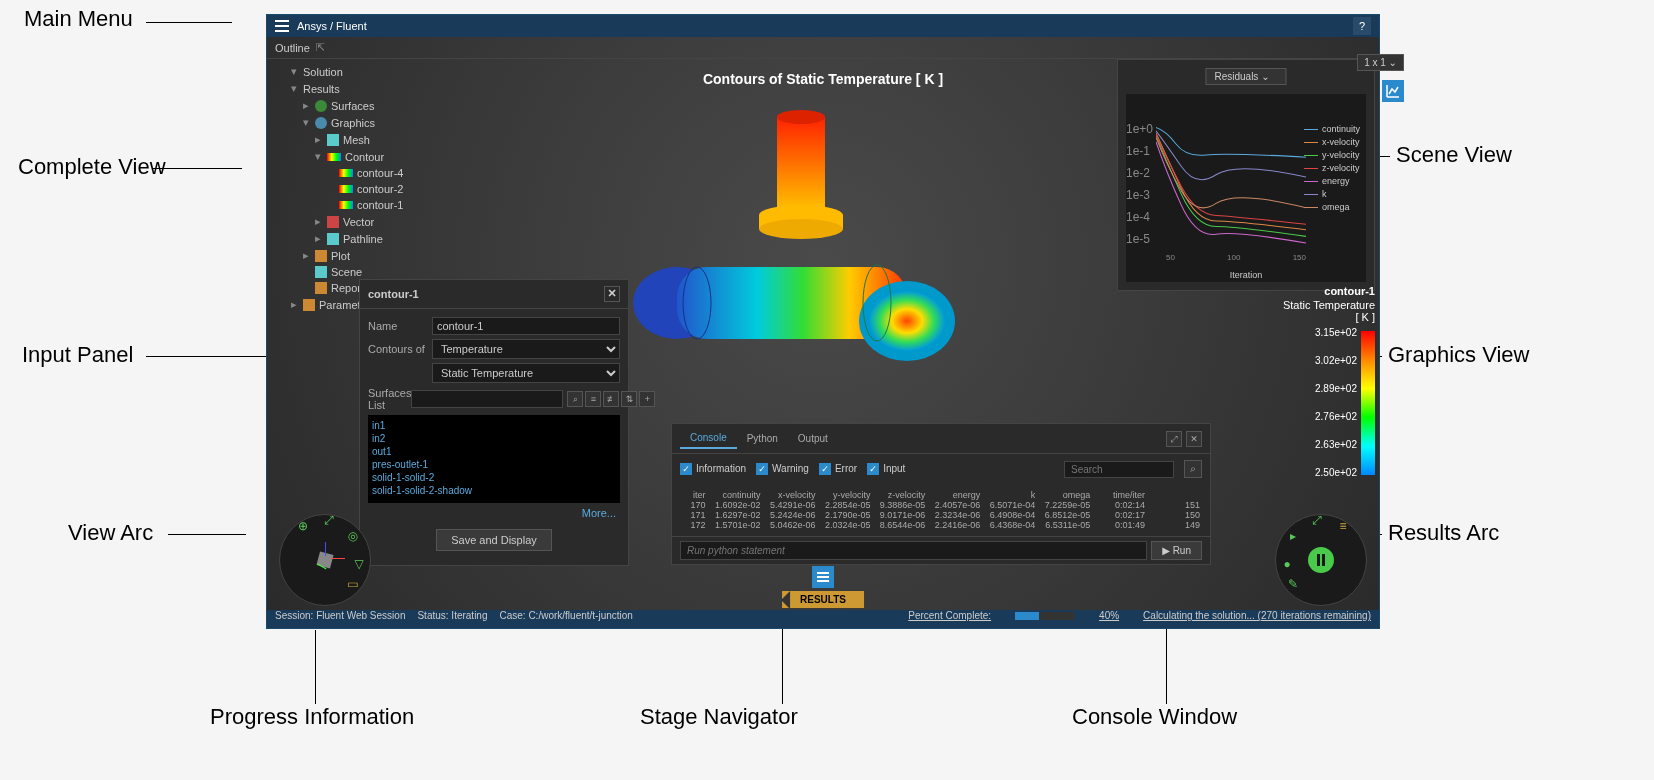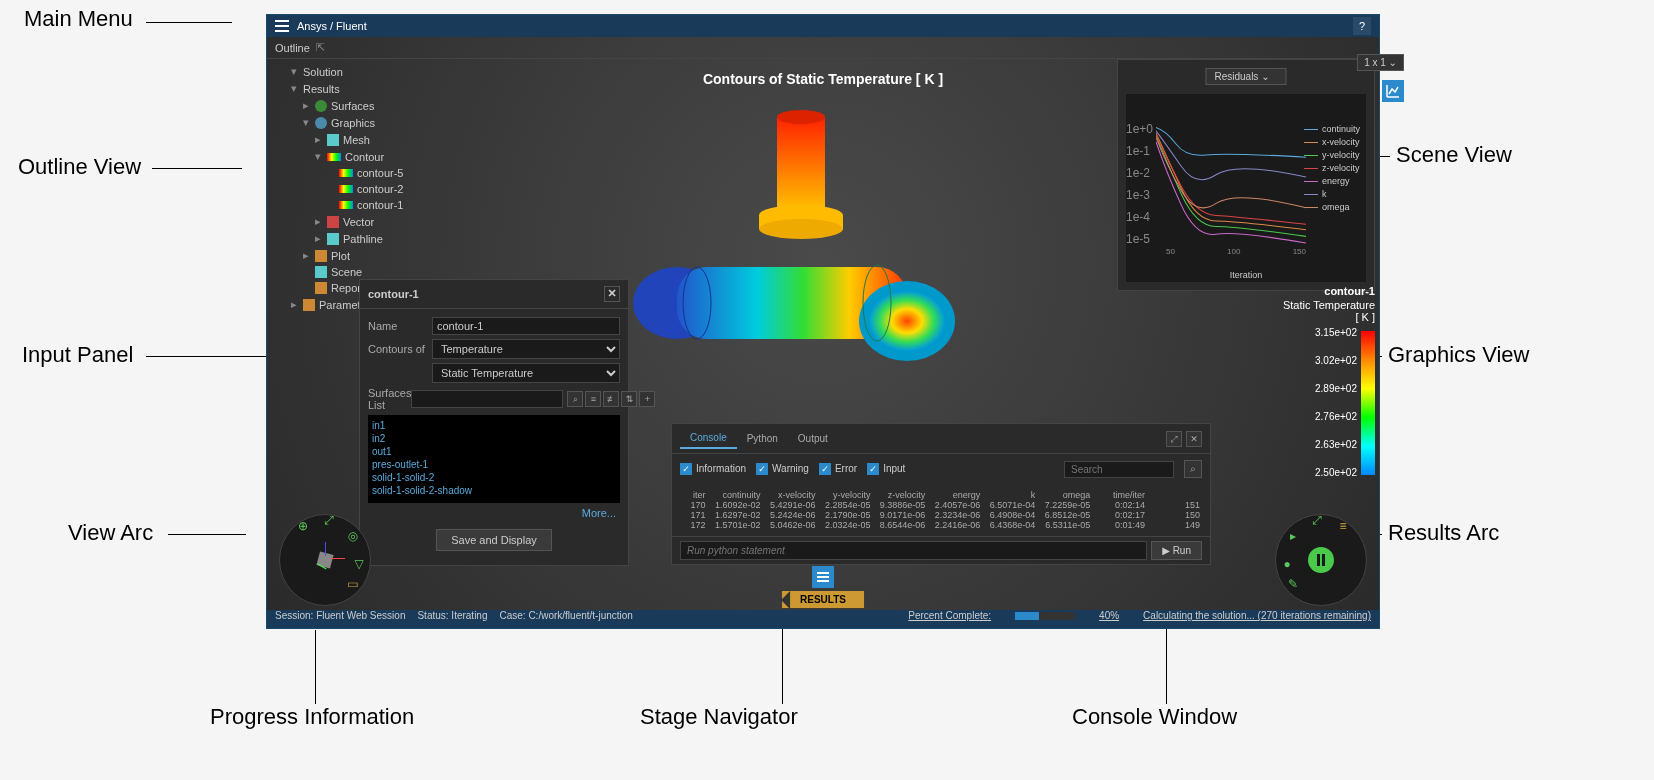--- a/index.html
+++ b/index.html
@@ -43,21 +43,21 @@
 .more-link { color: #5aaadd; text-align: right; padding: 4px; cursor: pointer; }
 .save-btn { display: block; margin: 6px auto; background: #3a3a3a; border: 1px solid #555; color: #ccc; padding: 4px 14px; cursor: pointer; font-size: 11px; }
 .plot-view { position: absolute; right: 4px; top: 44px; width: 258px; height: 232px; background: #2a2a2a; border: 1px solid #444; }
 .plot-inner { position: absolute; left: 8px; top: 34px; right: 8px; bottom: 8px; background: #1a1a1a; }
 .plot-dropdown { position: absolute; top: 8px; left: 50%; transform: translateX(-50%); background: #333; border: 1px solid #555; color: #ccc; font-size: 10px; padding: 2px 16px 2px 8px; cursor: pointer; }
 .plot-legend { position: absolute; right: 6px; top: 30px; font-size: 9px; color: #ccc; }
 .legend-item { display: flex; align-items: center; margin-bottom: 3px; }
 .legend-line { width: 14px; height: 1px; margin-right: 4px; }
 .plot-yaxis { position: absolute; left: 0; top: 28px; font-size: 12px; color: #888; }
 .plot-yaxis div { margin-bottom: 8px; }
-.plot-xaxis { position: absolute; bottom: 26px; left: 40px; right: 60px; display: flex; justify-content: space-between; font-size: 8px; color: #888; }
+.plot-xaxis { position: absolute; bottom: 20px; left: 40px; right: 60px; display: flex; justify-content: space-between; font-size: 8px; color: #888; }
 .plot-xlabel { position: absolute; bottom: 2px; left: 50%; transform: translateX(-50%); font-size: 9px; color: #ccc; }
 .plot-lines { position: absolute; left: 30px; top: 28px; right: 60px; bottom: 28px; }
 .grid-btn { position: absolute; right: -30px; top: -6px; background: #333; border: 1px solid #555; color: #ccc; font-size: 10px; padding: 2px 6px; cursor: pointer; }
 .chart-btn { position: absolute; right: -30px; top: 20px; width: 22px; height: 22px; background: #2a8acc; cursor: pointer; display: flex; align-items: center; justify-content: center; }
 .colorbar-panel { position: absolute; right: 4px; top: 270px; width: 108px; color: #fff; font-size: 11px; text-align: right; }
 .colorbar-title { font-weight: bold; margin-bottom: 2px; }
 .colorbar { position: absolute; right: 0; top: 46px; width: 14px; height: 144px; background: linear-gradient(180deg,#ff0000,#ff8800,#ffff00,#00ff00,#00ffff,#0088ff); }
 .colorbar-labels { position: absolute; right: 18px; top: 42px; font-size: 10px; text-align: right; }
 .colorbar-labels div { height: 28px; }
 .model { position: absolute; left: 330px; top: 88px; width: 410px; height: 300px; }
@@ -93,21 +93,21 @@
 .progress-bar { width: 60px; height: 8px; background: #333; }
 .progress-fill { height: 100%; background: #2a8acc; width: 40%; }
 .triad { width: 32px; height: 32px; position: relative; }
 .triad-cube { width: 14px; height: 14px; background: #888; position: absolute; left: 9px; top: 9px; transform: rotate(15deg); }
 </style>
 </head>
 <body>
 
 <div class="callout" style="left:24px;top:6px">Main Menu</div>
 <div class="callout-line" style="left:146px;top:22px;width:86px"></div>
-<div class="callout" style="left:18px;top:154px">Outline View</div>
+<div class="callout" style="left:18px;top:154px">Complete View</div>
 <div class="callout-line" style="left:152px;top:168px;width:90px"></div>
 <div class="callout" style="left:22px;top:342px">Input Panel</div>
 <div class="callout-line" style="left:146px;top:356px;width:178px"></div>
 <div class="callout" style="left:68px;top:520px">View Arc</div>
 <div class="callout-line" style="left:168px;top:534px;width:78px"></div>
 <div class="callout" style="left:210px;top:704px">Progress Information</div>
 <div class="callout-line" style="left:315px;top:630px;width:1px;height:74px"></div>
 <div class="callout" style="left:640px;top:704px">Stage Navigator</div>
 <div class="callout-line" style="left:782px;top:620px;width:1px;height:84px"></div>
 <div class="callout" style="left:1072px;top:704px">Console Window</div>
@@ -160,21 +160,21 @@
         <span>Mesh</span>
       </div>
       <div class="tree-item indent-3">
         <span class="tree-caret">▾</span>
         <span class="tree-icon contour-swatch"></span>
         <span>Contour</span>
       </div>
       <div class="tree-item indent-4">
         <span class="tree-caret"></span>
         <span class="tree-icon contour-swatch"></span>
-        <span>contour-5</span>
+        <span>contour-4</span>
       </div>
       <div class="tree-item indent-4">
         <span class="tree-caret"></span>
         <span class="tree-icon contour-swatch"></span>
         <span>contour-2</span>
       </div>
       <div class="tree-item indent-4">
         <span class="tree-caret"></span>
         <span class="tree-icon contour-swatch"></span>
         <span>contour-1</span>

